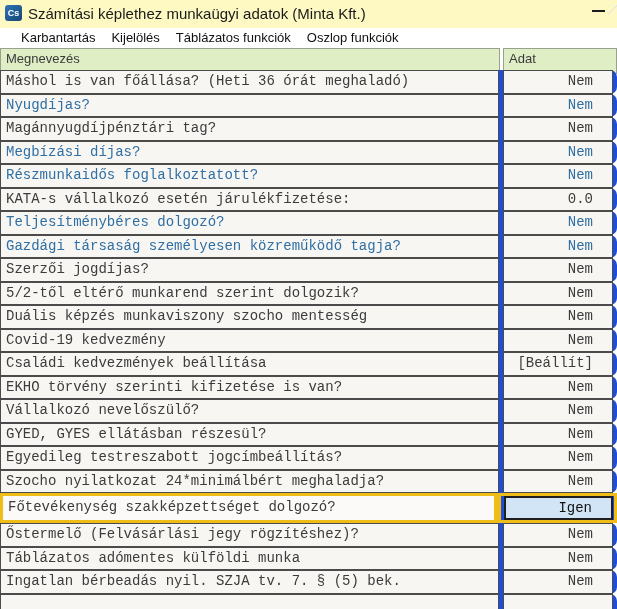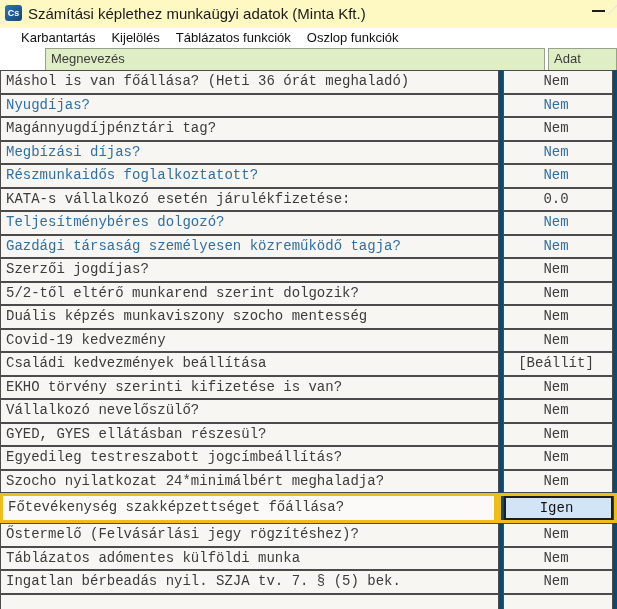--- a/index.html
+++ b/index.html
@@ -40,45 +40,45 @@
   
   .menubar {
     position: absolute; top: 28px; left: 16px; right: 0; height: 20px;
     background: #fff; display: flex; align-items: center;
     font-size: 13px; color: #111;
   }
   .menu-item { padding: 0 6px; margin-right: 4px; line-height: 20px; cursor: default; white-space: nowrap; }
   .menu-item:first-child { margin-left: 0; padding-left: 5px; }
 
   
-  .gridheader { position: absolute; top: 48px; left: 0; right: 0; height: 26px; background: #fff; margin-left: 45px; }
+  .gridheader { position: absolute; top: 48px; left: 0; right: 0; height: 26px; background: #fff; }
   .h-cell {
     position: absolute; top: 0; bottom: 0;
     background: #e0eec6; border: 1px solid #9aa08e;
     font-size: 13px; color: #3a3a3a; line-height: 20px;
     padding-left: 5px; white-space: nowrap; overflow: hidden;
   }
   .h-label { left: 0; width: 500px; }
   .h-value { left: 503px; right: 0; }
 
   
   .grid {
     position: absolute; top: 70px; left: 0; right: 0; bottom: 0;
     overflow: hidden;
     font-family: "Liberation Mono", monospace;
     font-size: 14px; color: #3c3c3c;
   }
-  .row { position: relative; height: 23.5px; background: #0c4a6e; }
+  .row { position: relative; height: 23.5px; background: #1d4ed8; border-radius: 7px; }
   .cell {
     position: absolute; top: 0; bottom: 0;
     background: #f7f6f3; border: 1px solid #4b4b4b;
     line-height: 21px; white-space: nowrap; overflow: hidden;
   }
   .cell.label { left: 0; width: 499px; padding-left: 5px; }
-  .cell.value { left: 503px; width: 110px; text-align: center; padding-right: 4px; }
+  .cell.value { left: 503px; width: 110px; text-align: right; padding-right: 19px; }
   .row.link .cell { color: #2f6fa3; }
 
   
   .row.highlighted { height: 30px; z-index: 1; }
   .row.highlighted::after {
     content: ""; position: absolute; left: 494px; width: 7px; top: 0; bottom: 0;
     background: #eebd1a; z-index: 2;
   }
   .hl-frame { display: none; }
   .row.highlighted .hl-frame {
@@ -204,21 +204,21 @@
     <div class="cell label">Egyedileg testreszabott jogcímbeállítás?</div>
     <div class="cell value">Nem</div>
 
   </div>
       <div class="row">
     <div class="cell label">Szocho nyilatkozat 24*minimálbért meghaladja?</div>
     <div class="cell value">Nem</div>
 
   </div>
       <div class="row highlighted">
-    <div class="cell label">Főtevékenység szakképzettséget főállása?</div>
+    <div class="cell label">Főtevékenység szakképzettséget dolgozó?</div>
     <div class="cell value">Igen</div>
     <div class="hl-frame"></div>
   </div>
       <div class="row">
     <div class="cell label">Őstermelő (Felvásárlási jegy rögzítéshez)?</div>
     <div class="cell value">Nem</div>
 
   </div>
       <div class="row">
     <div class="cell label">Táblázatos adómentes külföldi munka</div>

